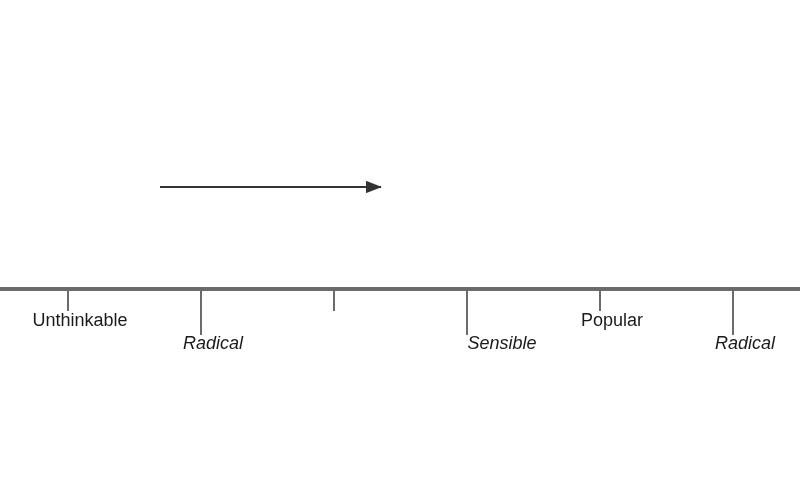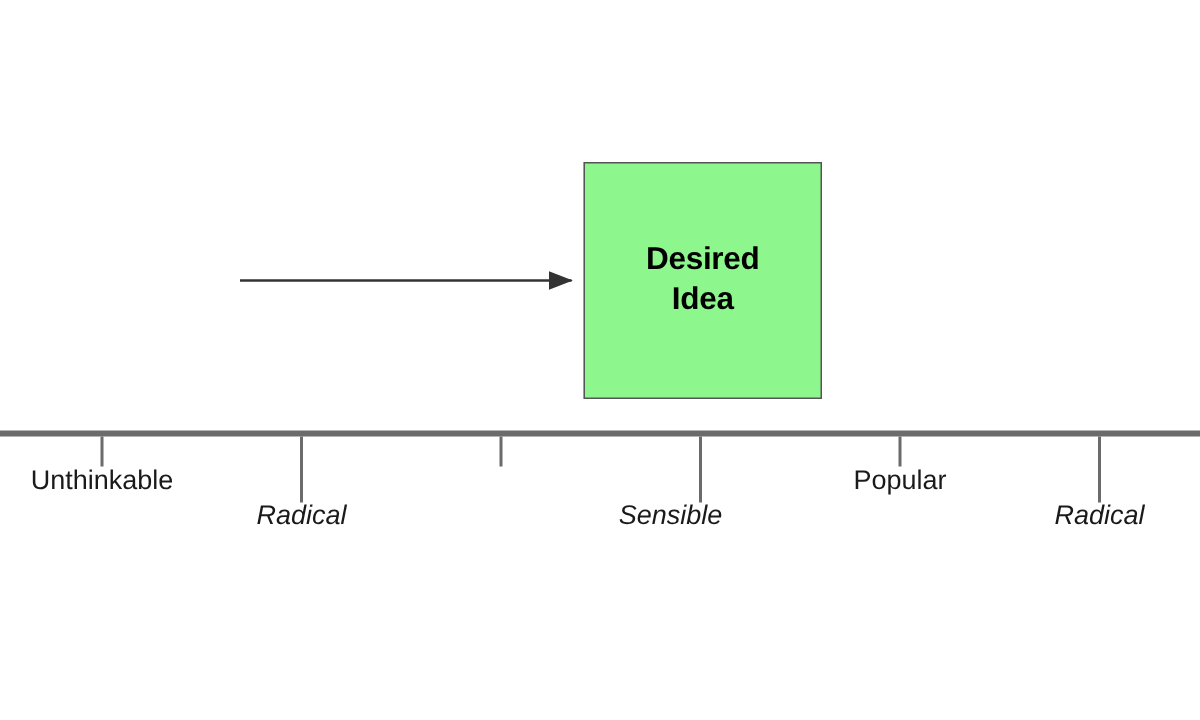--- a/index.html
+++ b/index.html
@@ -86,34 +86,31 @@
     height: 44px;
   }
 
   
   .spectrum-label {
     position: absolute;
     font-size: 18px;
     color: #1a1a1a;
     white-space: nowrap;
     transform: translateX(-50%);
+    margin-left: 12px;
   }
   .label-upper { top: 310px; }
   .label-lower { top: 333px; font-style: italic; }
 </style>
 </head>
 <body>
 
 <div id="canvas">
 
 
-  <div id="desired-idea-box" class="idea-box" style="background-color: rgb(141, 247, 141);">
-    <span class="idea-label">Desired
-Idea</span>
-  </div>
 
   <svg id="flow-arrow" viewBox="0 0 250 44">
     <defs>
       <marker id="arrowhead" markerWidth="9" markerHeight="7" refX="8.5" refY="3.5" orient="auto" markerUnits="strokeWidth">
         <polygon points="0 0, 9 3.5, 0 7" fill="#333333"></polygon>
       </marker>
     </defs>
     <line x1="10" y1="21" x2="231" y2="21" stroke="#333333" stroke-width="1.8" marker-end="url(#arrowhead)"></line>
   </svg>
 
@@ -124,19 +121,19 @@
   <div class="tick tick-short" style="left:333px"></div>
   <div class="tick tick-long" style="left:466px"></div>
   <div class="tick tick-short" style="left:599px"></div>
   <div class="tick tick-long" style="left:732px"></div>
 
   <div class="spectrum-label label-upper" style="left:68px">Unthinkable</div>
 
   <div class="spectrum-label label-lower" style="left:201px">Radical</div>
 
 
-  <div class="spectrum-label label-lower" style="left:447px">Sensible</div>
+  <div class="spectrum-label label-lower" style="left:490px">Sensible</div>
 
   <div class="spectrum-label label-upper" style="left:600px">Popular</div>
 
   <div class="spectrum-label label-lower" style="left:733px">Radical</div>
 
 </div>
 
 </body></html>

